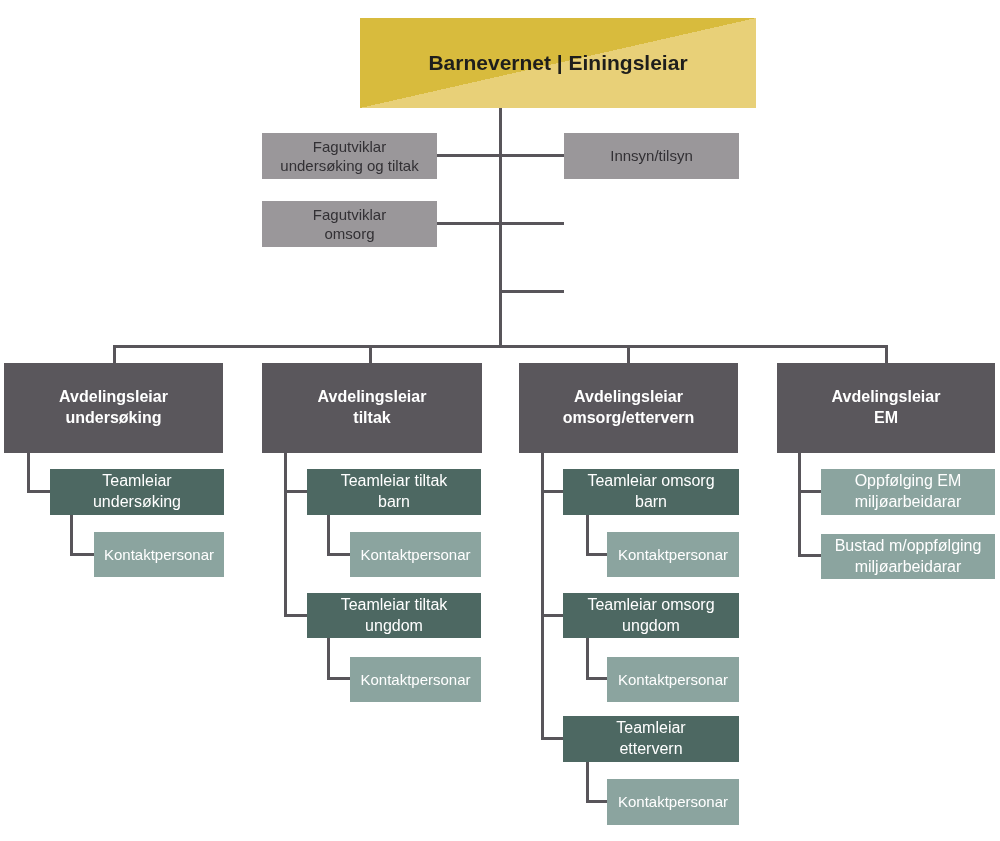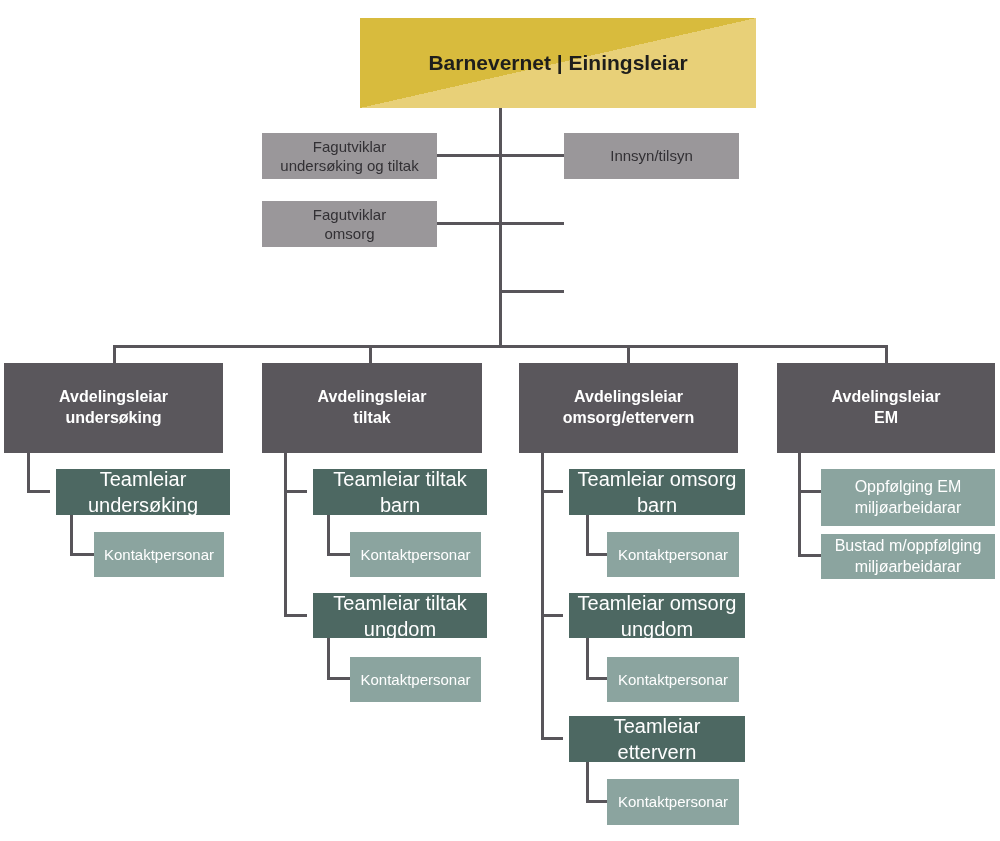--- a/index.html
+++ b/index.html
@@ -37,22 +37,21 @@
   }
   .dept {
     background: var(--c-dept_bg, #5a575c);
     color: var(--c-node_text, #ffffff);
     font-weight: bold;
     font-size: 16px;
   }
   .team {
     background: var(--c-team_bg, #4d6862);
     color: var(--c-node_text, #ffffff);
-    font-size: 20px;
-    margin-left: 6px;
+    font-size: 16px;
   }
   .contact {
     background: var(--c-contact_bg, #8ba49f);
     color: var(--c-node_text, #ffffff);
     font-size: 15px;
   }
   .em {
     background: var(--c-contact_bg, #8ba49f);
     color: var(--c-node_text, #ffffff);
     font-size: 16px;
@@ -164,20 +163,20 @@
   <div class="node contact" style="left:607px; top:657px; width:132px; height:45px;">
     <span class="lbl">Kontaktpersonar</span>
   </div>
   <div class="node team" style="left:563px; top:716px; width:176px; height:46px;">
     <span class="lbl">Teamleiar<br>ettervern</span>
   </div>
   <div class="node contact" style="left:607px; top:779px; width:132px; height:46px;">
     <span class="lbl">Kontaktpersonar</span>
   </div>
 
-  <div class="node em" style="left:821px; top:469px; width:174px; height:57px;">
+  <div class="node em" style="left:821px; top:469px; width:174px; height:46px;">
     <span class="lbl">Oppfølging EM<br>miljøarbeidarar</span>
   </div>
   <div class="node em" style="left:821px; top:534px; width:174px; height:45px;">
     <span class="lbl">Bustad m/oppfølging<br>miljøarbeidarar</span>
   </div>
 
 </div>
 
 </body></html>

